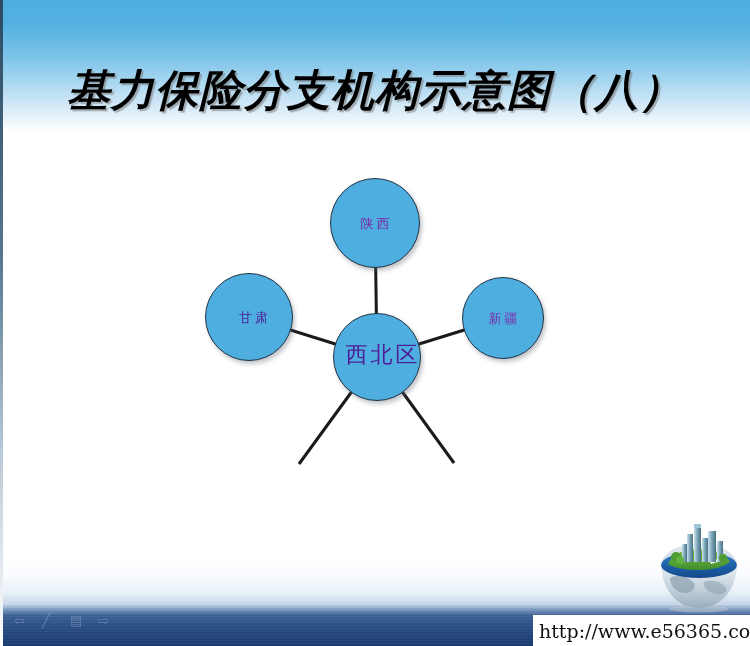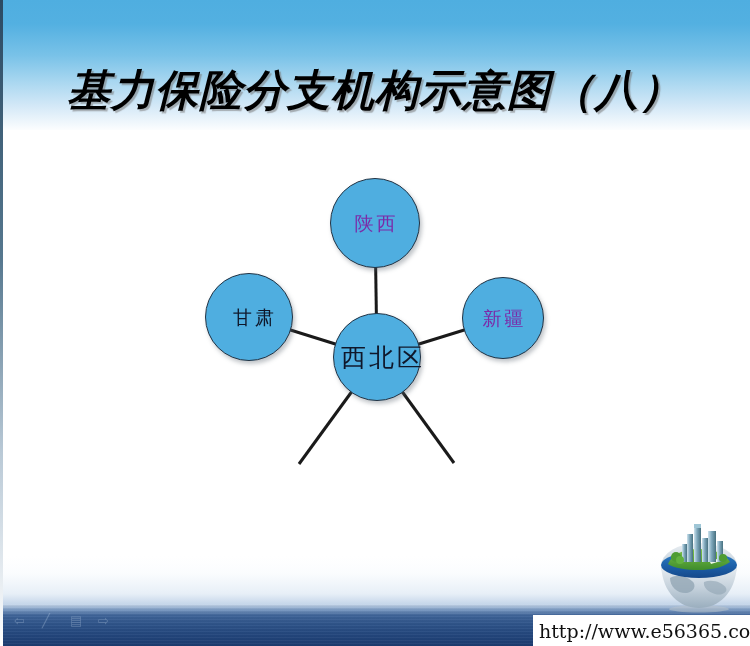--- a/index.html
+++ b/index.html
@@ -143,30 +143,31 @@
     background: #4FAEE0;
     border: 1.5px solid #223344;
     box-sizing: border-box;
     display: flex;
     align-items: center;
     justify-content: center;
     box-shadow: 2px 3px 4px rgba(90,100,110,0.38);
   }
   .node-label {
     font-family: "DejaVu Serif", "Liberation Serif", serif;
-    font-size: 19px;
+    font-size: 13px;
     letter-spacing: 3px;
     line-height: 1;
     white-space: nowrap;
     padding-left: 3px;
   }
   .node.center .node-label {
-    font-size: 25px;
-  }
-  .lbl-dark  { color: #0f172a; margin-left: 9px; }
+    font-size: 22px;
+    font-family: Liberation Mono, monospace;
+  }
+  .lbl-dark  { color: #4c1d95; margin-left: 9px; }
   .lbl-purple{ color: #7B2BA8; }
 
   
   .logo {
     position: absolute;
     right: 4px;
     top: 524px;
     width: 102px;
     height: 90px;
     z-index: 7;

